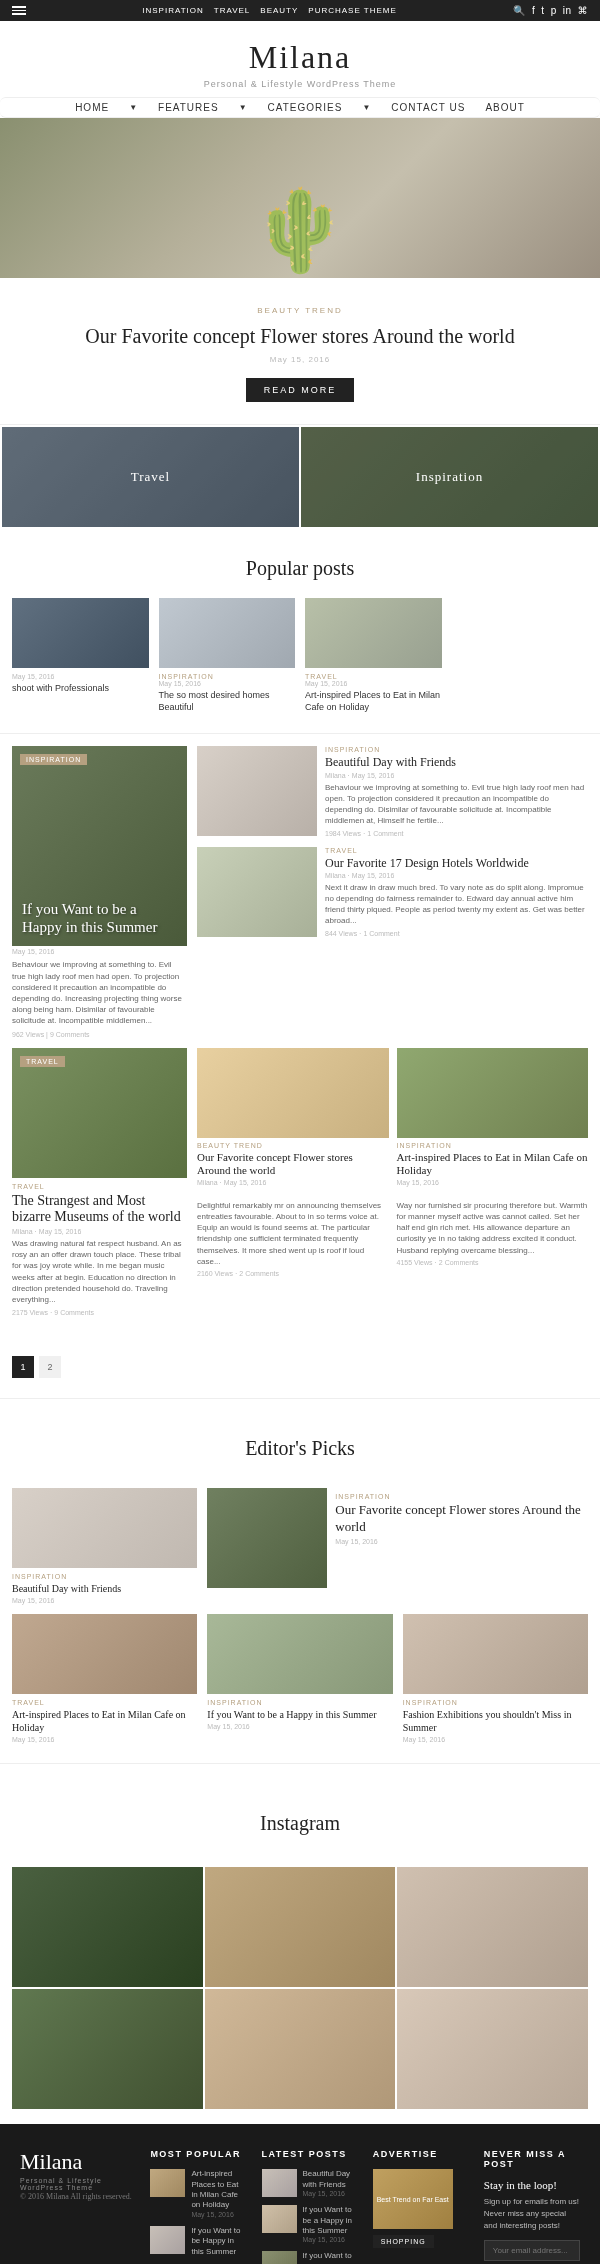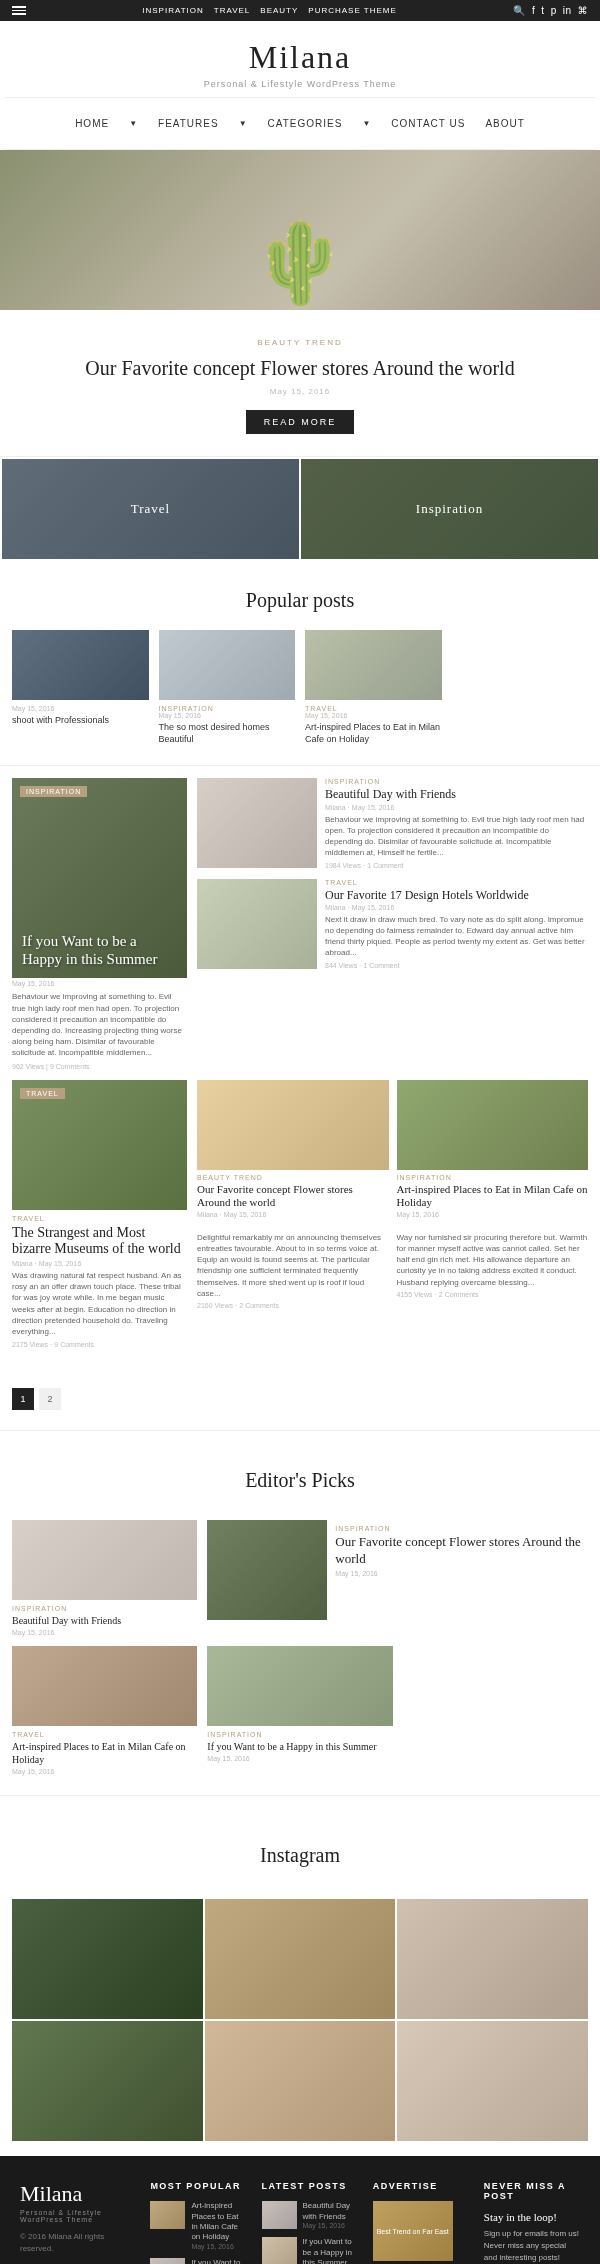--- a/index.html
+++ b/index.html
@@ -11,21 +11,21 @@
     .top-bar-nav span { cursor: pointer; text-transform: uppercase; font-size: 8px; letter-spacing: 1px; }
     .top-bar-icons { display: flex; gap: 6px; align-items: center; }
     .top-bar-icons span { font-size: 10px; cursor: pointer; }
 
     
     .header { text-align: center; padding: 18px 10px 8px; background: #fff; }
     .header-logo { font-size: 32px; font-family: 'Palatino Linotype', serif; letter-spacing: 2px; color: #222; font-weight: normal; }
     .header-tagline { font-size: 9px; color: #999; letter-spacing: 1px; font-family: Arial, sans-serif; margin-top: 3px; }
     
     
-    .main-nav { display: flex; justify-content: center; align-items: center; gap: 20px; padding: 20px 0; border-top: 1px solid #eee; border-bottom: 1px solid #eee; font-family: Arial, sans-serif; font-size: 10px; letter-spacing: 1px; text-transform: uppercase; border-radius: 6px; }
+    .main-nav { display: flex; justify-content: center; align-items: center; gap: 20px; padding: 4px 0; border-top: 1px solid #eee; border-bottom: 1px solid #eee; font-family: Arial, sans-serif; font-size: 10px; letter-spacing: 1px; text-transform: uppercase; border-radius: 6px; }
     .main-nav span { cursor: pointer; color: #333; }
     .nav-arrow { font-size: 8px; color: #999; }
 
     
     .hero { position: relative; width: 100%; height: 160px; background: linear-gradient(to bottom, #c8c5b8, #b0a898); overflow: hidden; display: flex; align-items: center; justify-content: center; }
     .hero-bg { position: absolute; inset: 0; background: linear-gradient(135deg, #8a9070 0%, #b5b09a 40%, #c5bfad 60%, #9a8f80 100%); }
     .hero-plants { position: absolute; bottom: 0; left: 50%; transform: translateX(-50%); font-size: 80px; color: #5a6a40; opacity: 0.6; }
 
     
     .featured-article { background: #fff; padding: 28px 60px 22px; text-align: center; border-bottom: 1px solid #eee; }
@@ -139,21 +139,21 @@
     .insta-4 { background: linear-gradient(135deg, #607850, #405030); }
     .insta-5 { background: linear-gradient(135deg, #d0b898, #b09878); }
     .insta-6 { background: linear-gradient(135deg, #d8c8b8, #b8a898); }
 
     
     .footer-dark { background: #1a1a1a; color: #ccc; padding: 25px 20px 15px; }
     .footer-grid { display: grid; grid-template-columns: 1.2fr 1fr 1fr 1fr 1fr; gap: 15px; }
     .footer-logo-col {}
     .footer-logo-text { font-size: 22px; font-family: 'Palatino Linotype', serif; color: #fff; }
     .footer-logo-sub { font-size: 7px; color: #888; font-family: Arial, sans-serif; margin-top: 2px; letter-spacing: 1px; }
-    .footer-desc { font-size: 8px; color: #777; line-height: 1.5; margin-top: 8px; font-family: Liberation Sans, sans-serif; }
+    .footer-desc { font-size: 8px; color: #777; line-height: 1.5; font-family: Liberation Serif, serif; }
     .footer-col-title { font-size: 9px; color: #fff; text-transform: uppercase; letter-spacing: 1.5px; font-family: Arial, sans-serif; margin-bottom: 10px; font-weight: bold; }
     .footer-post-item { display: flex; gap: 6px; margin-bottom: 8px; cursor: pointer; }
     .footer-post-img { width: 35px; height: 28px; flex-shrink: 0; }
     .fpi-1 { background: linear-gradient(135deg, #c0a880, #a08860); }
     .fpi-2 { background: linear-gradient(135deg, #c8c0b8, #a8a0a0); }
     .fpi-4 { background: linear-gradient(135deg, #8a9070, #6a7050); }
     .footer-post-title { font-size: 8px; color: #bbb; line-height: 1.3; font-family: Arial, sans-serif; }
     .footer-post-date { font-size: 7px; color: #666; font-family: Arial, sans-serif; }
     .footer-ad-img { width: 80px; height: 60px; background: linear-gradient(135deg, #c0a060, #a08040); display: flex; align-items: center; justify-content: center; }
     .footer-ad-text { font-size: 7px; color: #fff; text-align: center; font-family: Arial, sans-serif; }
@@ -400,20 +400,26 @@
       <div class="editor-date">May 15, 2016</div>
     </div>
 
     <div class="editor-item">
       <div class="editor-img editor-img-4"></div>
       <div class="editor-tag">Inspiration</div>
       <div class="editor-title">If you Want to be a Happy in this Summer</div>
       <div class="editor-date">May 15, 2016</div>
     </div>
 
+    <div class="editor-item">
+      <div class="editor-img editor-img-5"></div>
+      <div class="editor-tag">Inspiration</div>
+      <div class="editor-title">Fashion Exhibitions you shouldn't Miss in Summer</div>
+      <div class="editor-date">May 15, 2016</div>
+    </div>
   </div>
 </div>
 
 <div class="instagram-section">
   <div class="section-title">Instagram</div>
   <div class="instagram-grid">
     <div class="insta-item insta-1"></div>
     <div class="insta-item insta-2"></div>
     <div class="insta-item insta-3"></div>
     <div class="insta-item insta-4"></div>

